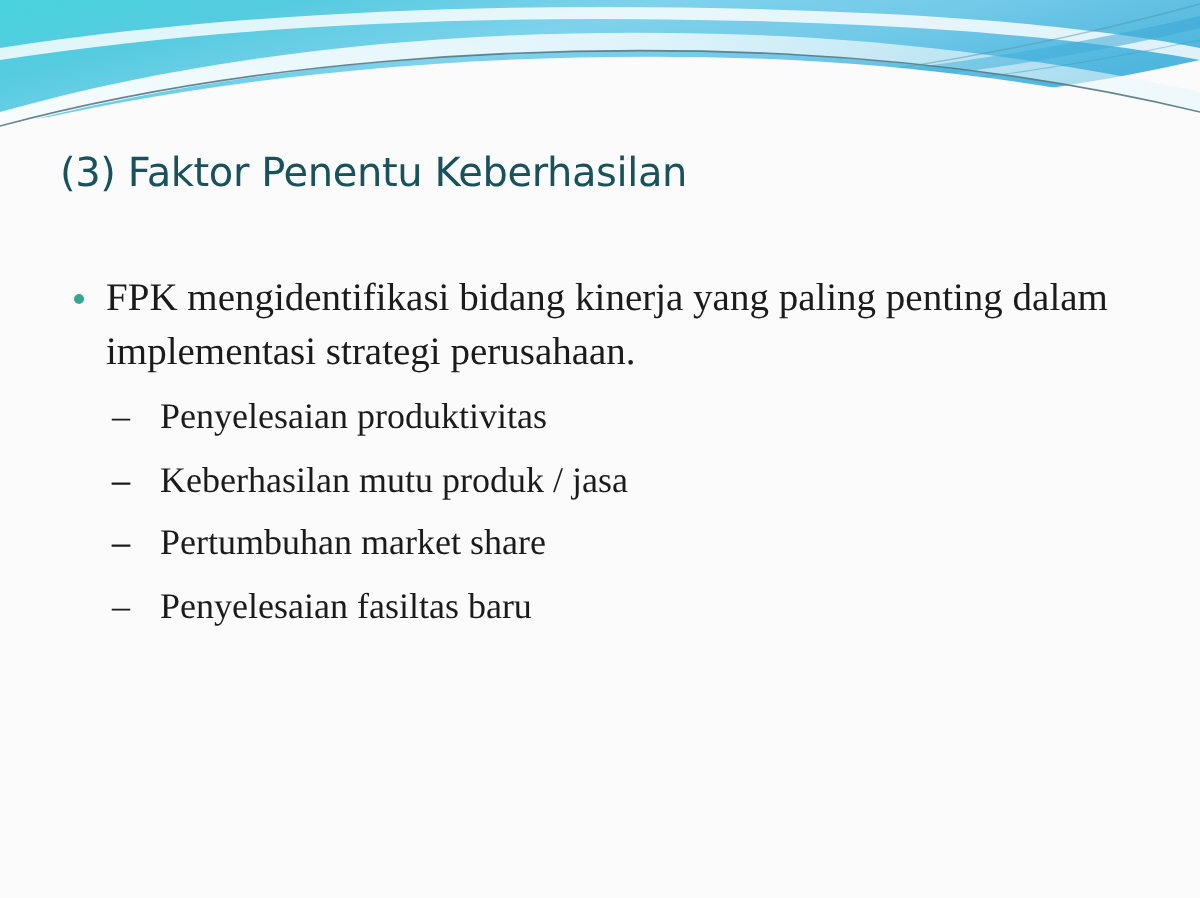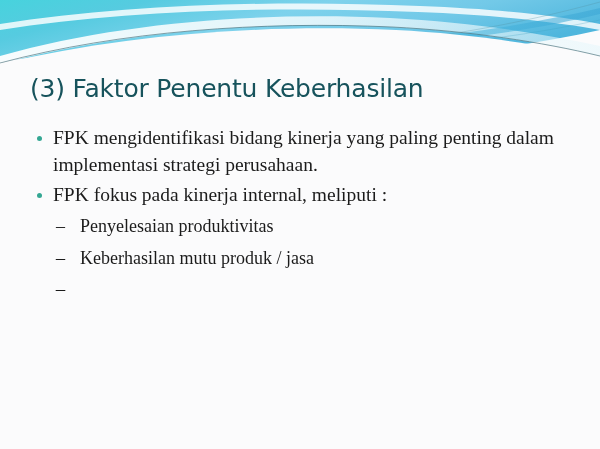--- a/index.html
+++ b/index.html
@@ -38,21 +38,21 @@
     height: 78px;
   }
 
   
   #title {
     position: absolute;
     left: 30px;
     top: 74px;
     width: 545px;
     font-family: "DejaVu Sans", sans-serif;
-    font-size: 25px;
+    font-size: 20px;
     font-weight: 400;
     letter-spacing: -0.2px;
     color: #17535c;
     white-space: nowrap;
   }
 
   
   #body-content {
     position: absolute;
     left: 0;
@@ -62,21 +62,21 @@
 
   ul.level1 {
     list-style: none;
     margin: 0;
     padding: 0;
   }
 
   li.bullet1 {
     position: relative;
     padding-left: 31px;
-    margin: 0 34px 3px 22px;
+    margin: 12px 34px 3px 22px;
     font-family: "Liberation Serif", serif;
     font-size: 19.5px;
     line-height: 27px;
     color: #1b1b1b;
   }
   li.bullet1 > .marker {
     position: absolute;
     left: 10px;
     top: 0;
     width: 14px;
@@ -177,24 +177,20 @@
 
   <div id="body-content">
 
     <ul class="level1">
 
       <li class="bullet1">
         <span class="marker"><span class="dot"></span></span>
         <span>FPK mengidentifikasi bidang kinerja yang paling penting dalam implementasi strategi perusahaan.</span>
       </li>
 
-      <li class="bullet1">
-        <span class="marker"><span class="dot"></span></span>
-        <span>FPK fokus pada kinerja internal, meliputi :</span>
-      </li>
     </ul>
 
     <div id="sublist-wrap">
       <ul class="level2">
 
         <li class="bullet2">
           <span class="marker">–</span>
           <span>Penyelesaian produktivitas</span>
         </li>
 
@@ -206,23 +202,25 @@
           <span class="marker">–</span>
           <span>Keberhasilan mutu produk / jasa</span>
         </li>
 
         <li class="bullet2">
           <span class="marker">–</span>
         </li>
 
         <li class="bullet2">
           <span class="marker">–</span>
-        </li>
-
-        <li class="bullet2">
-          <span class="marker">–</span>
+          <span>Pertumbuhan market share</span>
+        </li>
+
+        <li class="bullet2">
+          <span class="marker">–</span>
+          <span>Penyelesaian fasiltas baru</span>
         </li>
 
       </ul>
     </div>
 
   </div>
 </div>
 
 </body></html>

